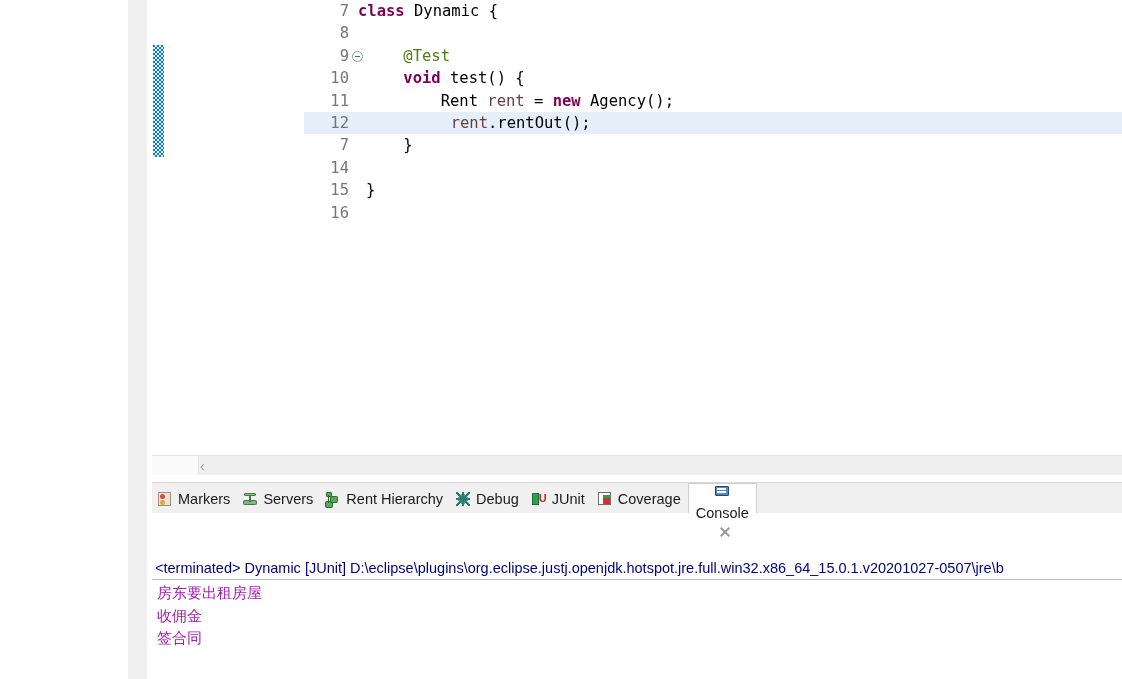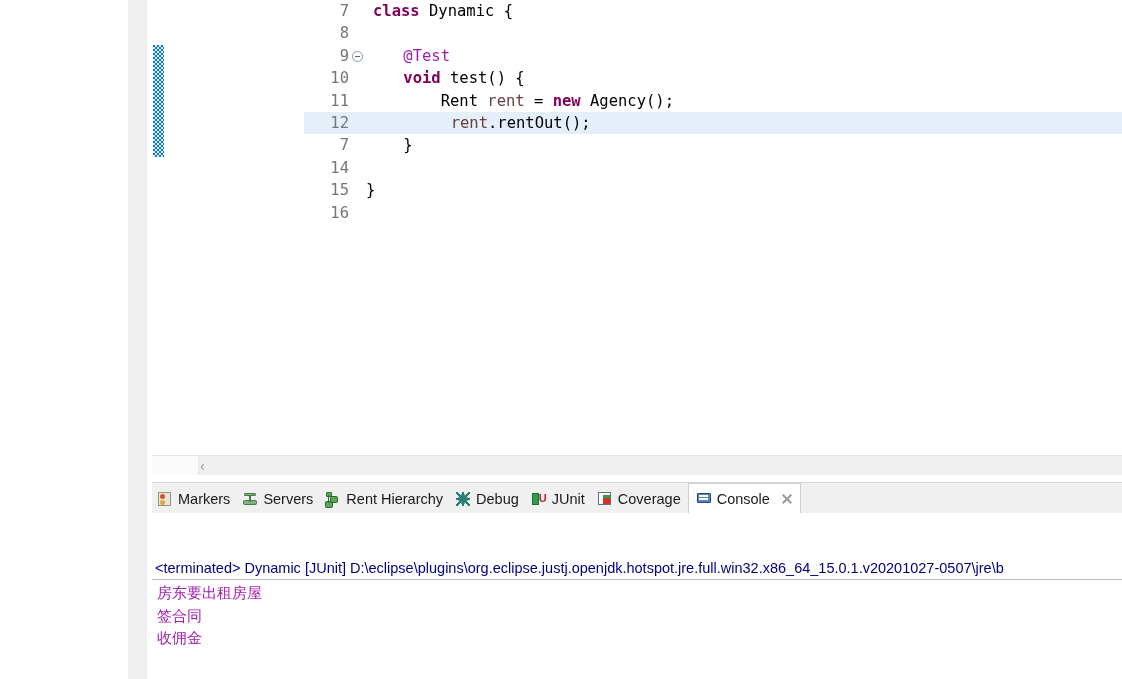--- a/index.html
+++ b/index.html
@@ -102,21 +102,21 @@
     left: 2px; top: 4px;
     width: 5px; height: 1px;
     background: #55656f;
   }
   .ltext {
     position: absolute;
     left: 48px; top: 0;
     white-space: pre;
   }
   .kw      { color: #7f0055; font-weight: bold; }
-  .anno    { color: #a21caf; }
+  .anno    { color: #4d7c0f; }
   .field   { color: #6a3e3e; }
   .plain   { color: #000000; }
 
   
   .h-scroll {
     position: absolute;
     left: 152px; top: 455px;
     width: 970px; height: 20px;
     background: #efefef;
     border-top: 1px solid #e2e2e2;
@@ -169,20 +169,21 @@
     gap: 5px;
     white-space: nowrap;
     cursor: default;
   }
   .tab.active {
     background: #ffffff;
     border-left: 1px solid #cfcfcf;
     border-right: 1px solid #cfcfcf;
     border-top: 1px solid #cfcfcf;
     padding-left: 7px;
+    flex-direction: column;
   }
   .tab .tico { width: 16px; height: 16px; flex: 0 0 16px; position: relative; }
   .tab .close-x {
     margin-left: 6px;
     width: 12px; height: 12px;
     position: relative;
     flex: 0 0 12px;
   }
 
   
@@ -248,21 +249,21 @@
 <div id="app">
 
   <div class="left-blank"></div>
   <div class="left-scroll-track">
     <div class="left-scroll-thumb"></div>
   </div>
   <div class="left-gap"></div>
 
   <div class="editor">
     <div class="code-lines" id="code-lines">
-        <div class="line"><span class="lineno">7</span><span class="ltext" style="left: 69px;"><span class="kw">class </span><span class="plain">Dynamic {</span></span></div>
+        <div class="line"><span class="lineno">7</span><span class="ltext" style="left: 54px;"><span class="kw">class </span><span class="plain">Dynamic {</span></span></div>
         <div class="line"><span class="lineno">8</span><span class="ltext" style="left: 62px;"><span class="plain"></span></span></div>
         <div class="line"><span class="lineno">9</span><span class="fold" style="left: 48px;"></span><span class="ltext" style="left: 62px;"><span class="anno">    @Test</span></span></div>
         <div class="line"><span class="lineno">10</span><span class="ltext" style="left: 62px;"><span class="plain">    </span><span class="kw">void</span><span class="plain"> test() {</span></span></div>
         <div class="line"><span class="lineno">11</span><span class="ltext" style="left: 62px;"><span class="plain">        Rent </span><span class="field">rent</span><span class="plain"> = </span><span class="kw">new</span><span class="plain"> Agency();</span></span></div>
         <div class="line hl"><span class="lineno">12</span><span class="ltext" style="left: 72px;"><span class="plain">        </span><span class="field">rent</span><span class="plain">.rentOut();</span></span></div>
         <div class="line"><span class="lineno">7</span><span class="ltext" style="left: 62px;"><span class="plain">    }</span></span></div>
         <div class="line"><span class="lineno">14</span><span class="ltext" style="left: 62px;"><span class="plain"></span></span></div>
         <div class="line"><span class="lineno">15</span><span class="ltext" style="left: 62px;"><span class="plain">}</span></span></div>
         <div class="line"><span class="lineno">16</span><span class="ltext" style="left: 62px;"><span class="plain"></span></span></div>
       </div>
@@ -306,18 +307,18 @@
           <span class="tico ico-console"></span>
           <span>Console</span>
           <span class="close-x"></span>
         </div>
       </div>
 
     <div class="console-header">&lt;terminated&gt; Dynamic [JUnit] D:\eclipse\plugins\org.eclipse.justj.openjdk.hotspot.jre.full.win32.x86_64_15.0.1.v20201027-0507\jre\b</div>
 
     <div class="console-body" id="console-body">
         <div class="console-line">房东要出租房屋</div>
+        <div class="console-line">收佣金</div>
         <div class="console-line">签合同</div>
-        <div class="console-line">收佣金</div>
       </div>
   </div>
 
 </div>
 
 </body></html>

